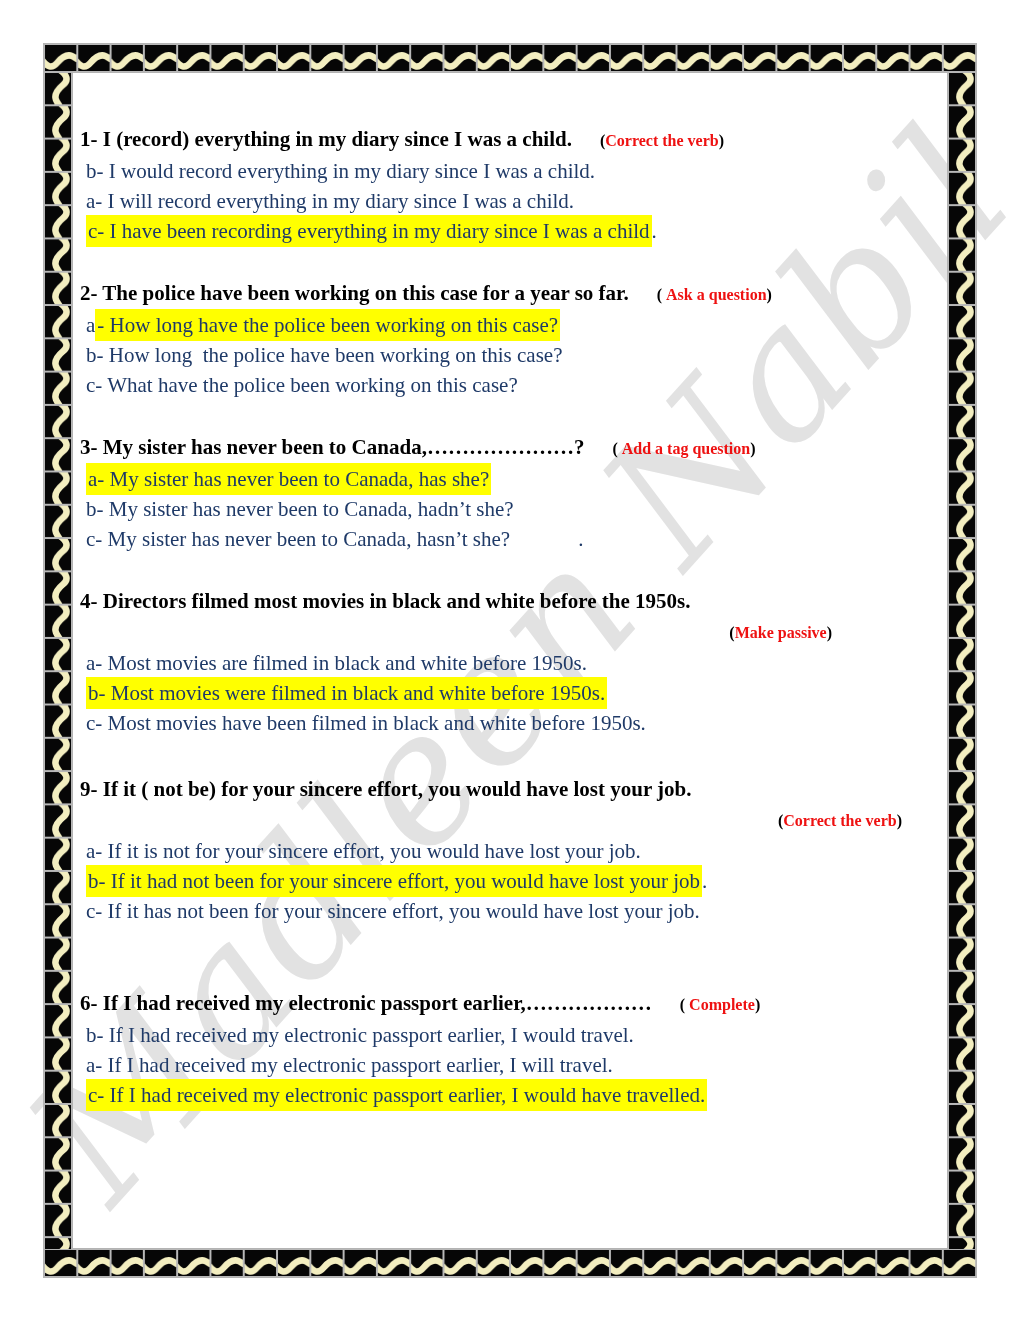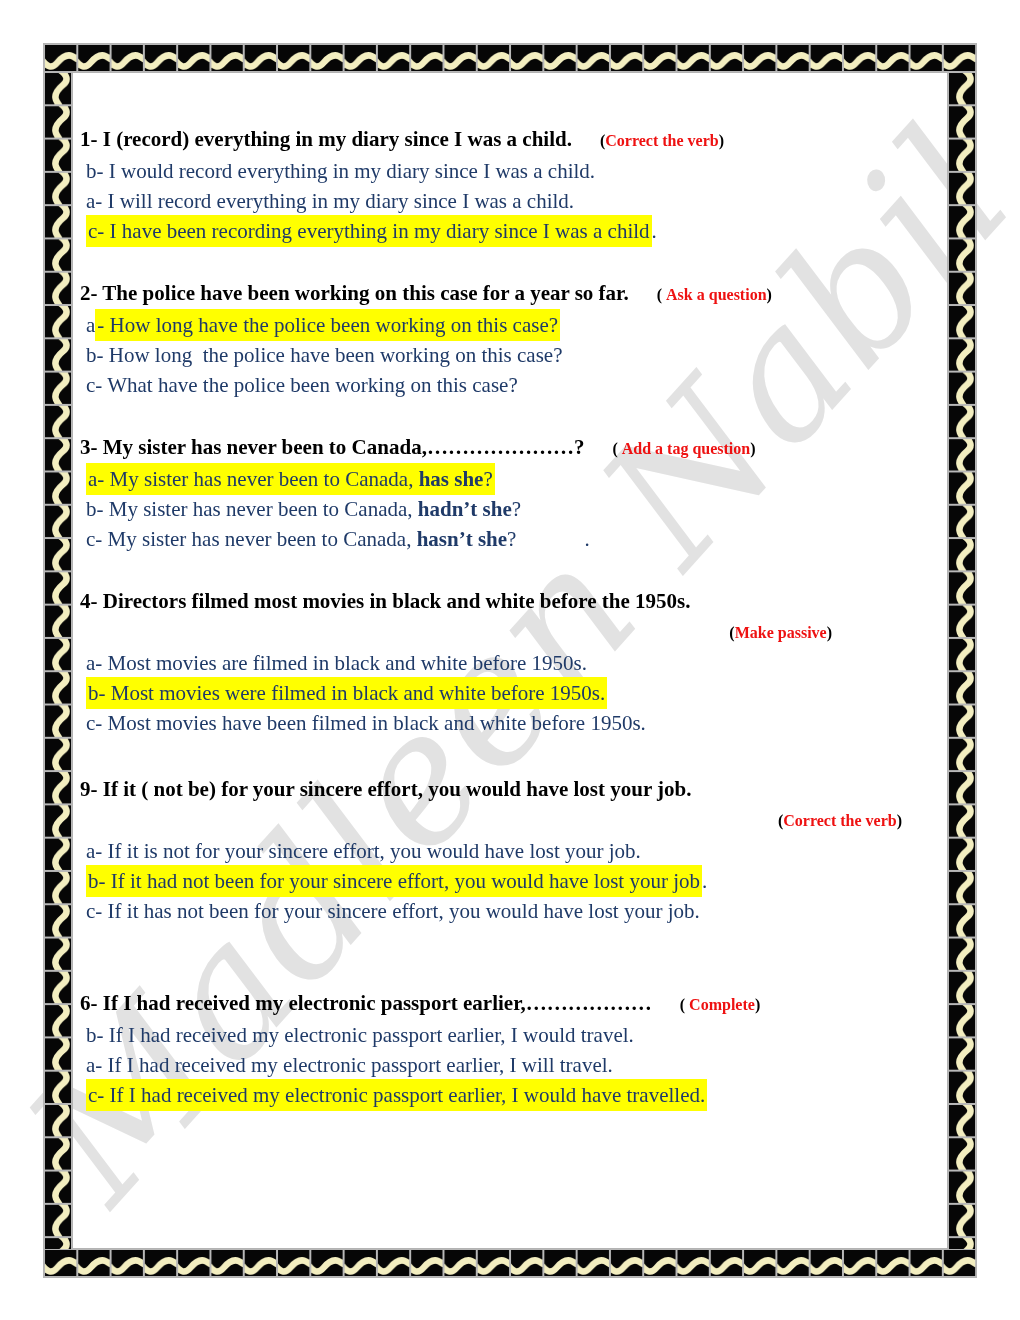--- a/index.html
+++ b/index.html
@@ -42,21 +42,21 @@
   .q1 .inst{margin-right:25px;}
   .q2 .inst{}
   .q3 .inst{margin-right:8px;}
   .q6 .inst{margin-right:85px;}
   .q4 .inst-line{padding-right:108px;}
   .q5 .inst-line{padding-right:38px;}
   .opt{
     font-size:21px;line-height:30px;color:#1f3a68;
     padding-left:6px;white-space:nowrap;
   }
-  .opt b{font-weight:bold;}
+  .opt b{font-weight:normal;}
   .hl{background:#ffff00;padding:4px 2px;}
   .after{color:#1f3a68;}
   .gap{margin-left:68px;}
 </style>
 </head>
 <body>
 
 <svg width="0" height="0" style="position:absolute" aria-hidden="true">
   <defs>
     <pattern id="pbh" width="33.29" height="28" patternUnits="userSpaceOnUse">

